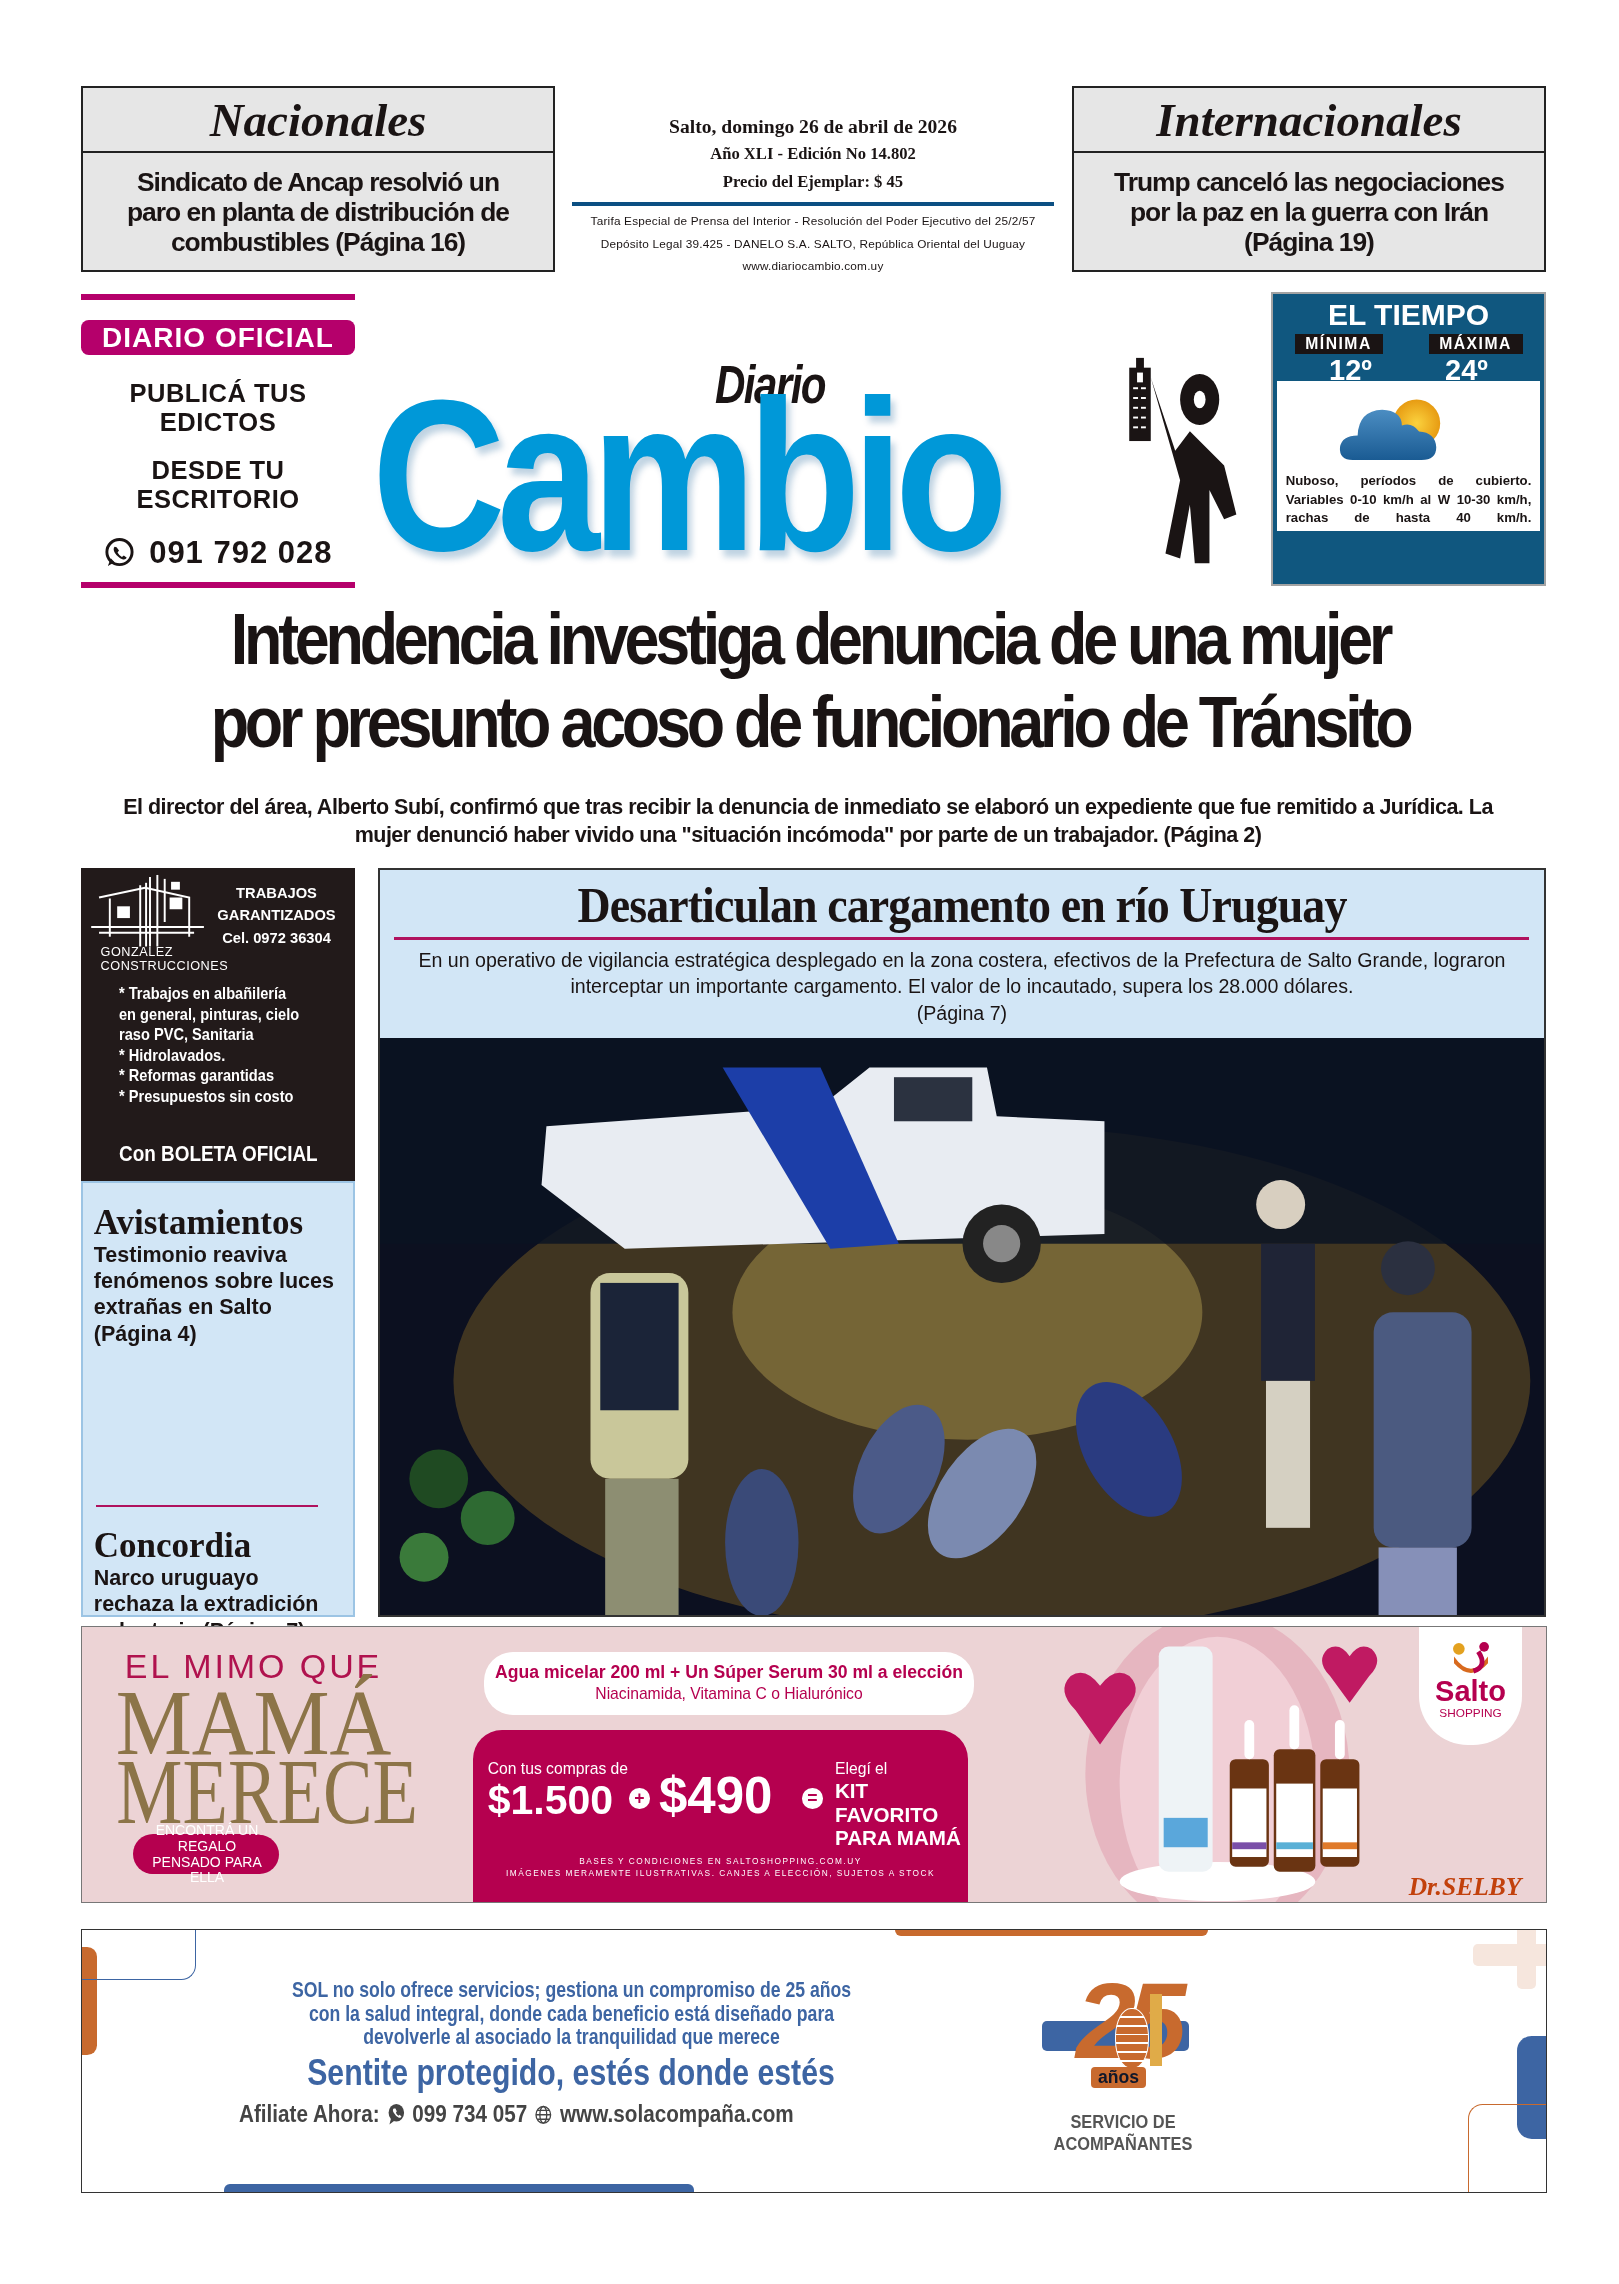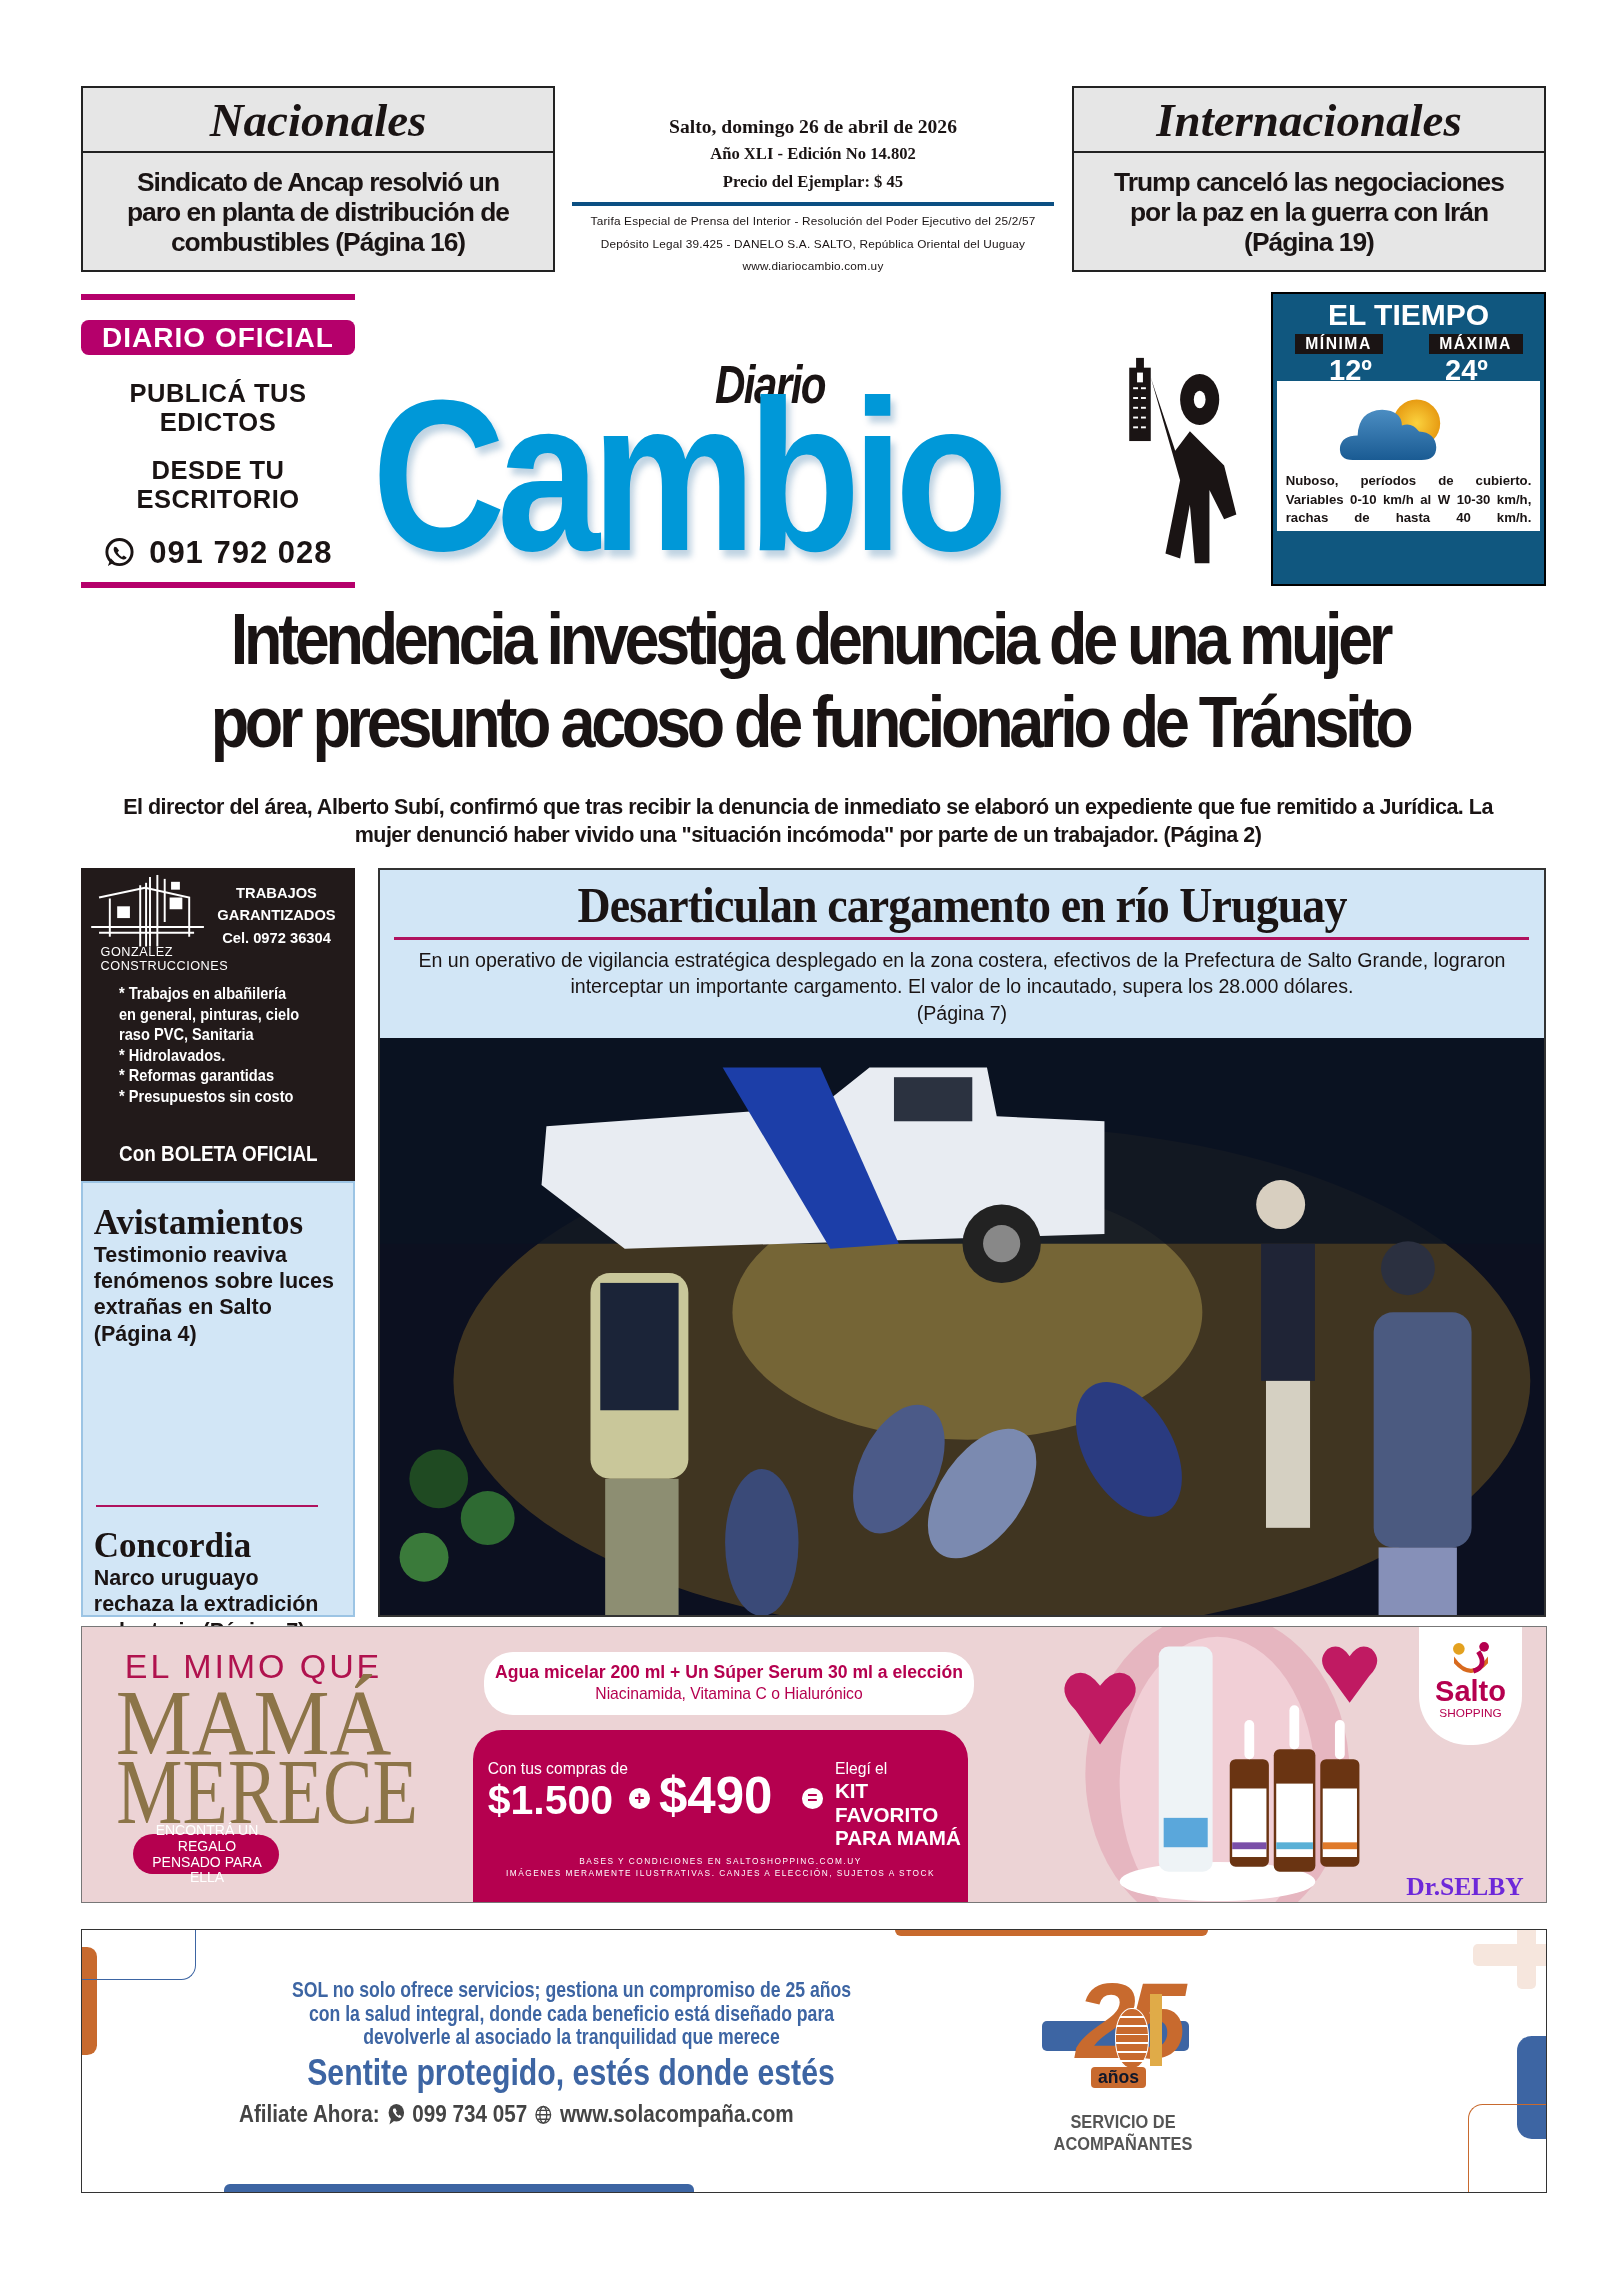--- a/index.html
+++ b/index.html
@@ -7,21 +7,21 @@
   .abs{position:absolute;box-sizing:border-box;}
   .serif{font-family:"Liberation Serif",serif;}
   
   .secbox{background:#e6e6e6;border:2px solid #222;}
   .secbox .head{height:63px;border-bottom:2.4px solid #222;display:flex;align-items:center;justify-content:center;}
   .secbox .head span{font-family:"Liberation Serif",serif;font-style:italic;font-weight:bold;font-size:47px;}
   .secbox .body{padding:9.8px 14.7px;text-align:center;font-weight:bold;font-size:26.4px;line-height:30px;letter-spacing:-1px;}
   .mast-meta{text-align:center;font-family:"Liberation Serif",serif;font-weight:bold;}
   .mast-small{text-align:center;font-size:11.8px;line-height:25.5px;letter-spacing:0.2px;}
   .promo-line{font-weight:bold;font-size:25.5px;text-align:center;letter-spacing:0.5px;}
-  .weather{background:#10577f;border:2px solid #000000;}
+  .weather{background:#10577f;border:2px solid #a3a3a3;}
   .wlabel{background:#1a1414;color:#fff;font-weight:bold;font-size:15.7px;text-align:center;letter-spacing:1.5px;}
   .headline{font-weight:bold;font-size:73px;line-height:83px;letter-spacing:-4.9px;text-align:center;white-space:nowrap;}
   .lede{font-weight:bold;font-size:21.5px;line-height:28px;text-align:center;letter-spacing:-0.5px;}
   .sidebar-box{background:#d2e6f6;border:2px solid #9cc4e4;}
   .side-title{font-family:"Liberation Serif",serif;font-weight:bold;font-size:35px;line-height:39px;}
   .side-text{font-weight:bold;font-size:21.5px;line-height:26.4px;}
   .feature{background:#d2e6f6;border:2px solid #333;}
   .gonz{background:#221a1a;color:#fff;}
   .photo{background:linear-gradient(180deg,#0c1428 0%,#1a2030 35%,#3b3220 55%,#6a5a34 75%,#3a2e1c 100%);overflow:hidden;}
   .ad1{background:#ecd3d5;border:1.5px solid #777;}
@@ -286,21 +286,21 @@
       <svg width="44" height="34" viewBox="0 0 90 70">
           <circle cx="20" cy="14" r="12" fill="#e3a11f"></circle>
           <circle cx="72" cy="10" r="10" fill="#b5004f"></circle>
           <path d="M10 30 q35 50 70 0 l0 14 q-35 40 -70 0 Z" fill="#d86a1e"></path>
           <path d="M60 20 q20 30 -10 40" stroke="#b5004f" stroke-width="10" fill="none"></path>
         </svg>
     </div>
     <div style="color:#b5004f;font-weight:bold;font-size:29px;line-height:30px;">Salto</div>
     <div style="color:#b5004f;font-size:11.8px;">SHOPPING</div>
   </div>
-  <div class="serif" style="position:absolute;left:1322px;top:245px;width:122px;text-align:center;font-weight:bold;font-size:25.5px;color:#6d28d9;">Dr.SELBY</div>
+  <div class="serif" style="position:absolute;left:1322px;top:245px;width:122px;text-align:center;font-weight:bold;font-size:25.5px;color:#c2410c;font-style:italic;">Dr.SELBY</div>
 </div>
 
 <div class="abs ad2" style="left:81px;top:1929px;width:1466px;height:264px;overflow:hidden;">
   <div style="position:absolute;left:-4.9px;top:16.6px;width:19.6px;height:108px;background:#c86a2e;border-radius:0 9.8px 9.8px 0;"></div>
   <div style="position:absolute;left:-4.9px;top:-4.9px;width:118px;height:54px;border-right:1.5px solid #3d65a3;border-bottom:1.5px solid #3d65a3;border-radius:0 0 14.7px 0;"></div>
   <div style="position:absolute;left:813px;top:-4.9px;width:313px;height:10.8px;background:#c86a2e;border-radius:0 0 5.9px 5.9px;"></div>
   <div style="position:absolute;left:142px;top:254px;width:470px;height:14.7px;background:#3d65a3;border-radius:5.9px 5.9px 0 0;"></div>
   <div style="position:absolute;left:1420px;top:-4.9px;width:54px;height:64px;">
     <div style="position:absolute;left:14.7px;top:0;width:19.6px;height:64px;background:#f6e6dd;border-radius:4.9px;"></div>
     <div style="position:absolute;left:-29px;top:18.6px;width:83px;height:22.5px;background:#f6e6dd;border-radius:4.9px;"></div>

